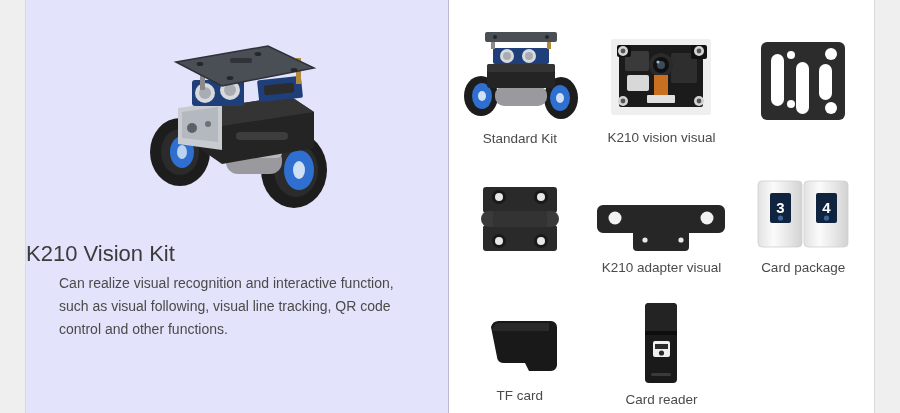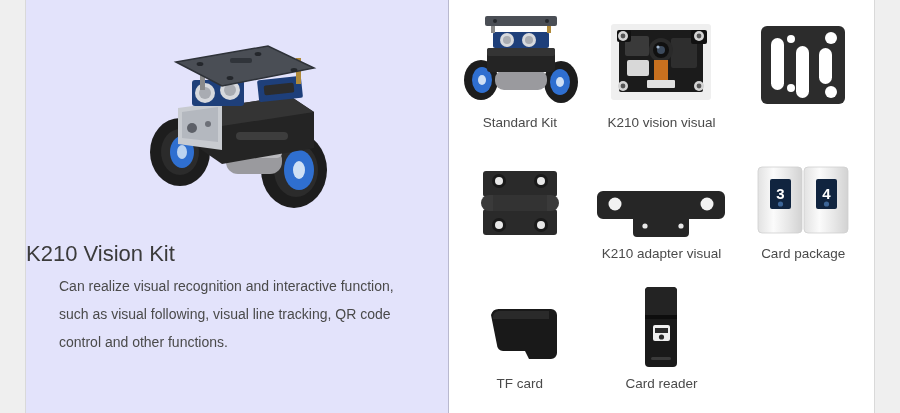--- a/index.html
+++ b/index.html
@@ -23,31 +23,31 @@
   .hero{
     position:absolute;left:0;top:18px;width:423px;height:212px;
     display:flex;align-items:center;justify-content:center;
   }
   .feature-title{
     position:absolute;left:0;top:240px;width:423px;text-align:left;
     font-size:22px;color:#3b3b3b;line-height:28px;
   }
   .feature-desc{
     position:absolute;left:33px;top:272px;width:362px;
-    font-size:14px;line-height:28px;color:#4a4a4a;
+    font-size:14px;line-height:23px;color:#4a4a4a;
   }
   
   .grid{
     flex:1;position:relative;background:#fff;
     display:grid;grid-template-columns:repeat(3,1fr);
     grid-template-rows:147px 130px 128px;
   }
   .cell{
     display:flex;flex-direction:column;align-items:center;
-    justify-content:flex-start;padding-top:8px;box-sizing:border-box;
+    justify-content:flex-start;padding-top:24px;box-sizing:border-box;
   }
   .cell.empty{visibility:hidden;}
   .thumb{
     height:100px;width:140px;display:flex;align-items:flex-end;
     justify-content:center;
   }
   .r2 .thumb,.r3 .thumb{height:84px;}
   .caption{
     margin-top:6px;font-size:13.5px;line-height:18px;color:#4a4a4a;
     text-align:center;max-width:120px;

